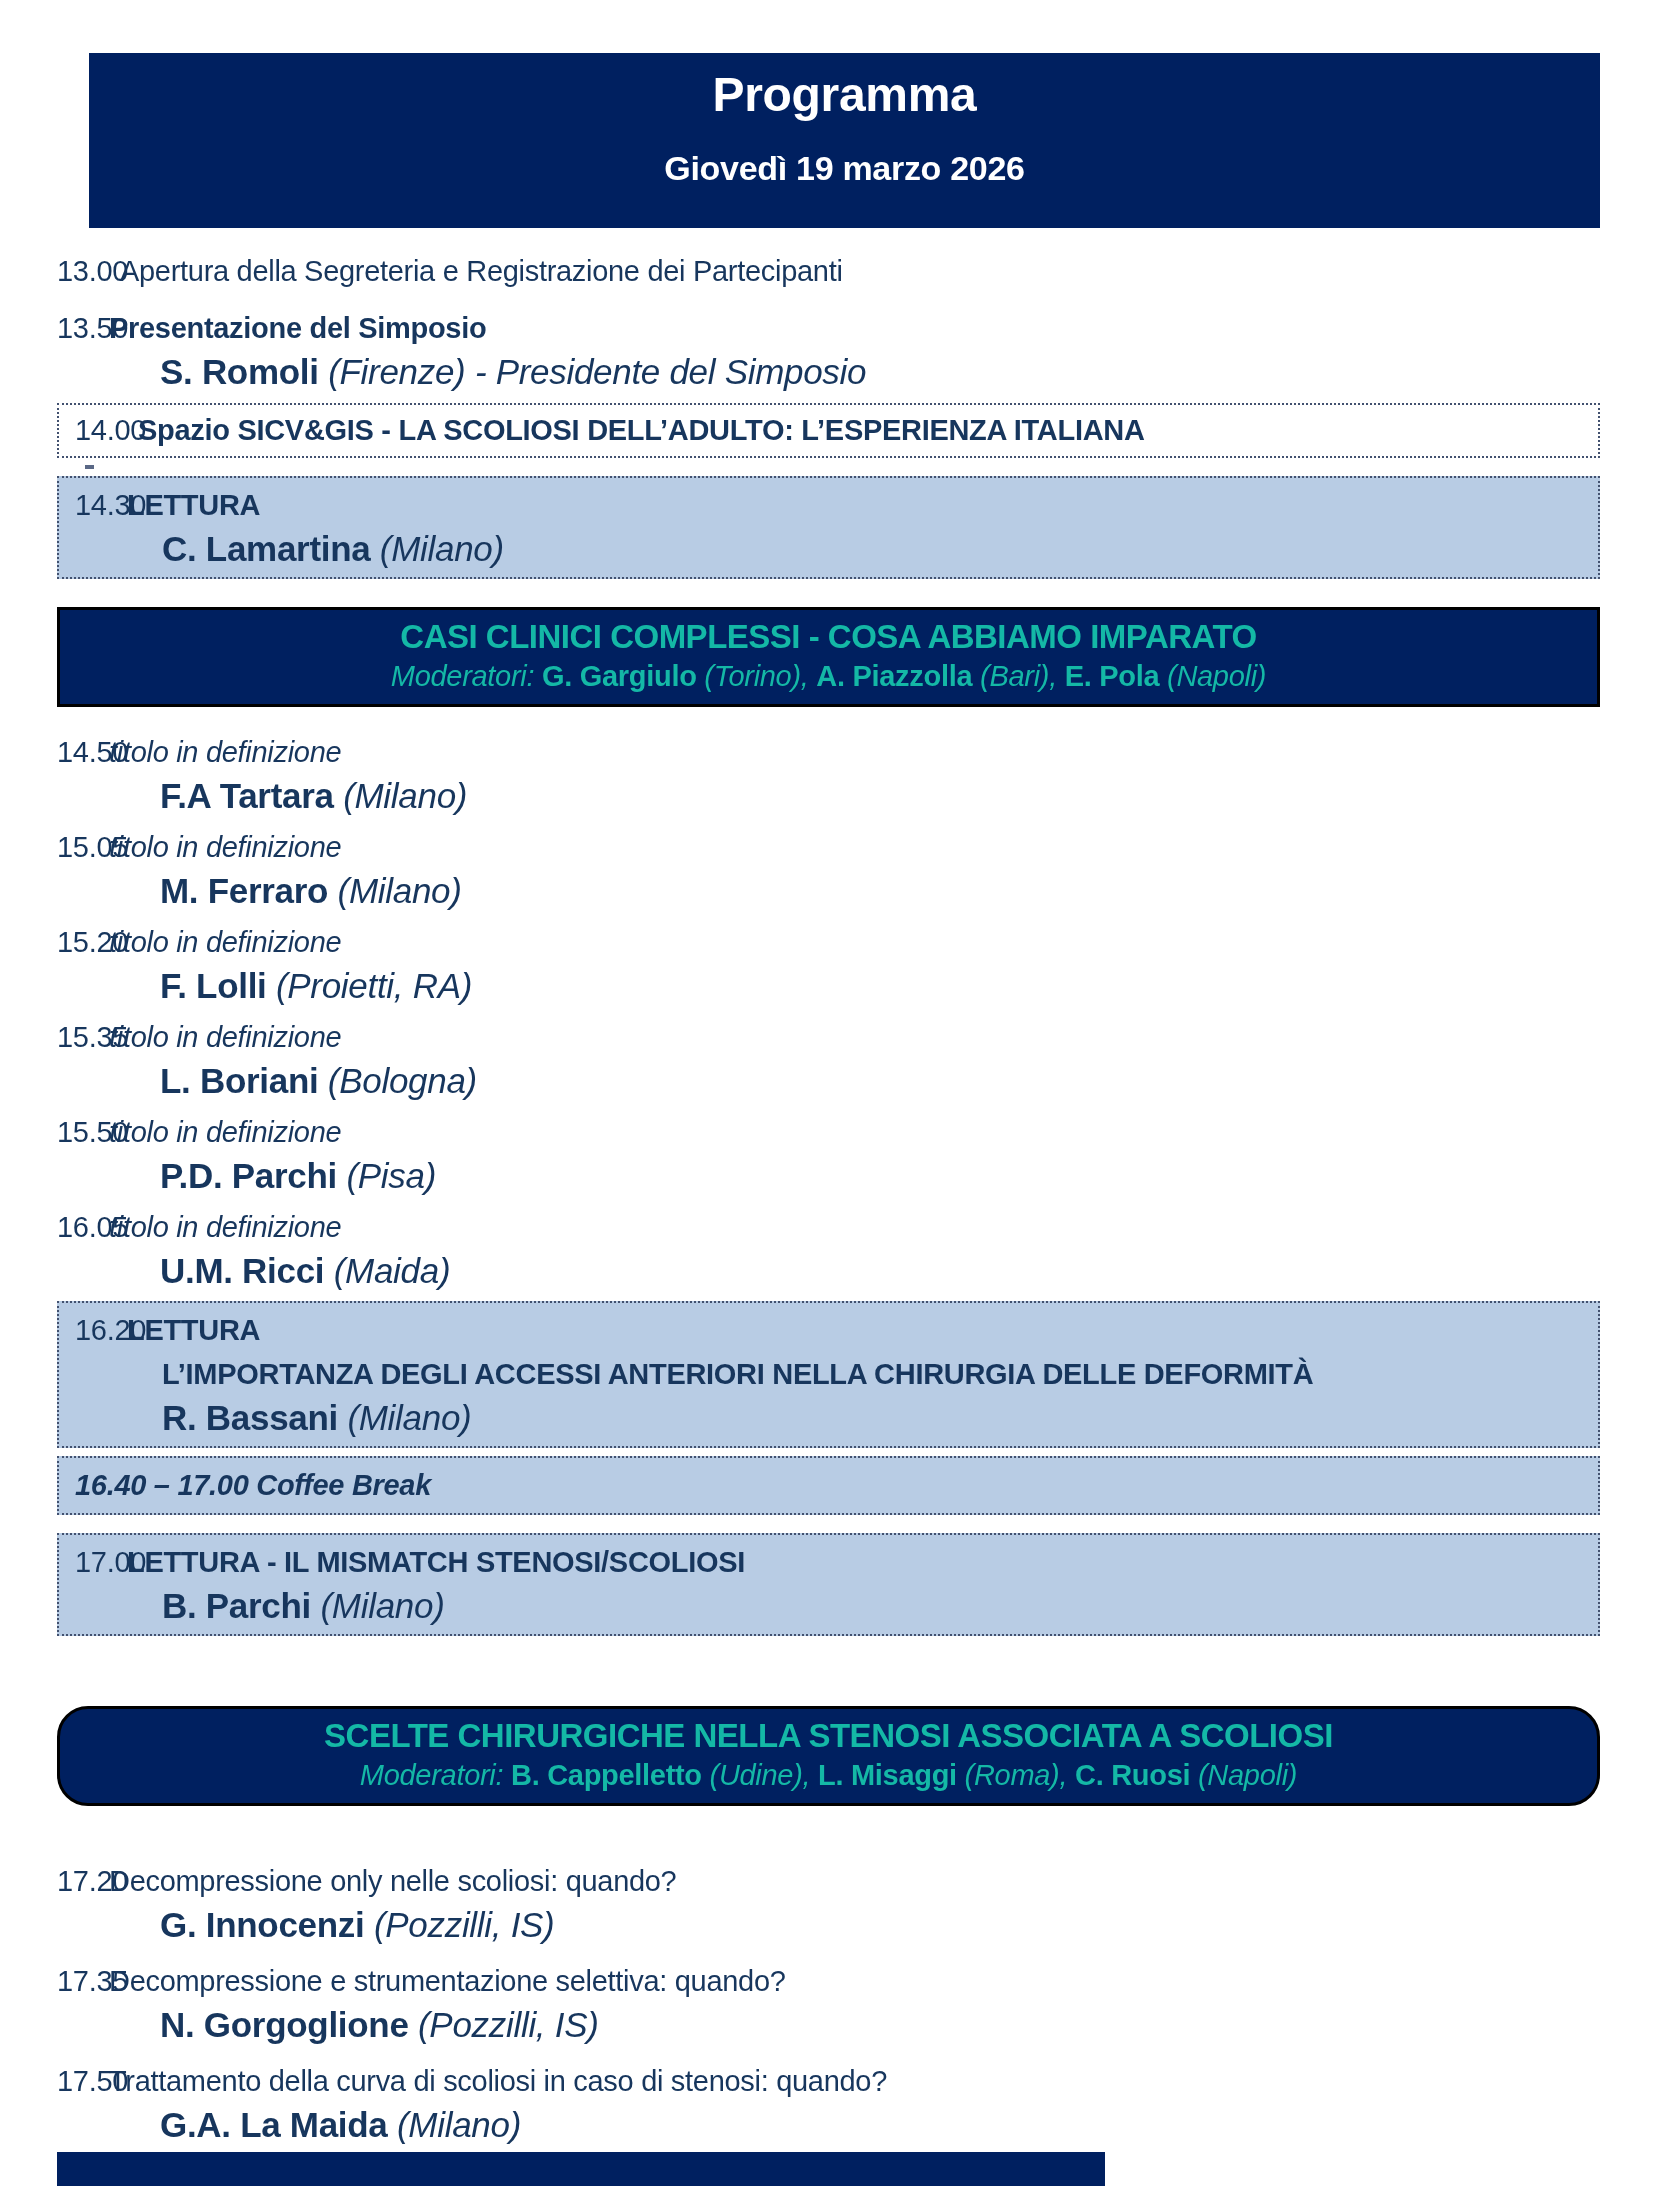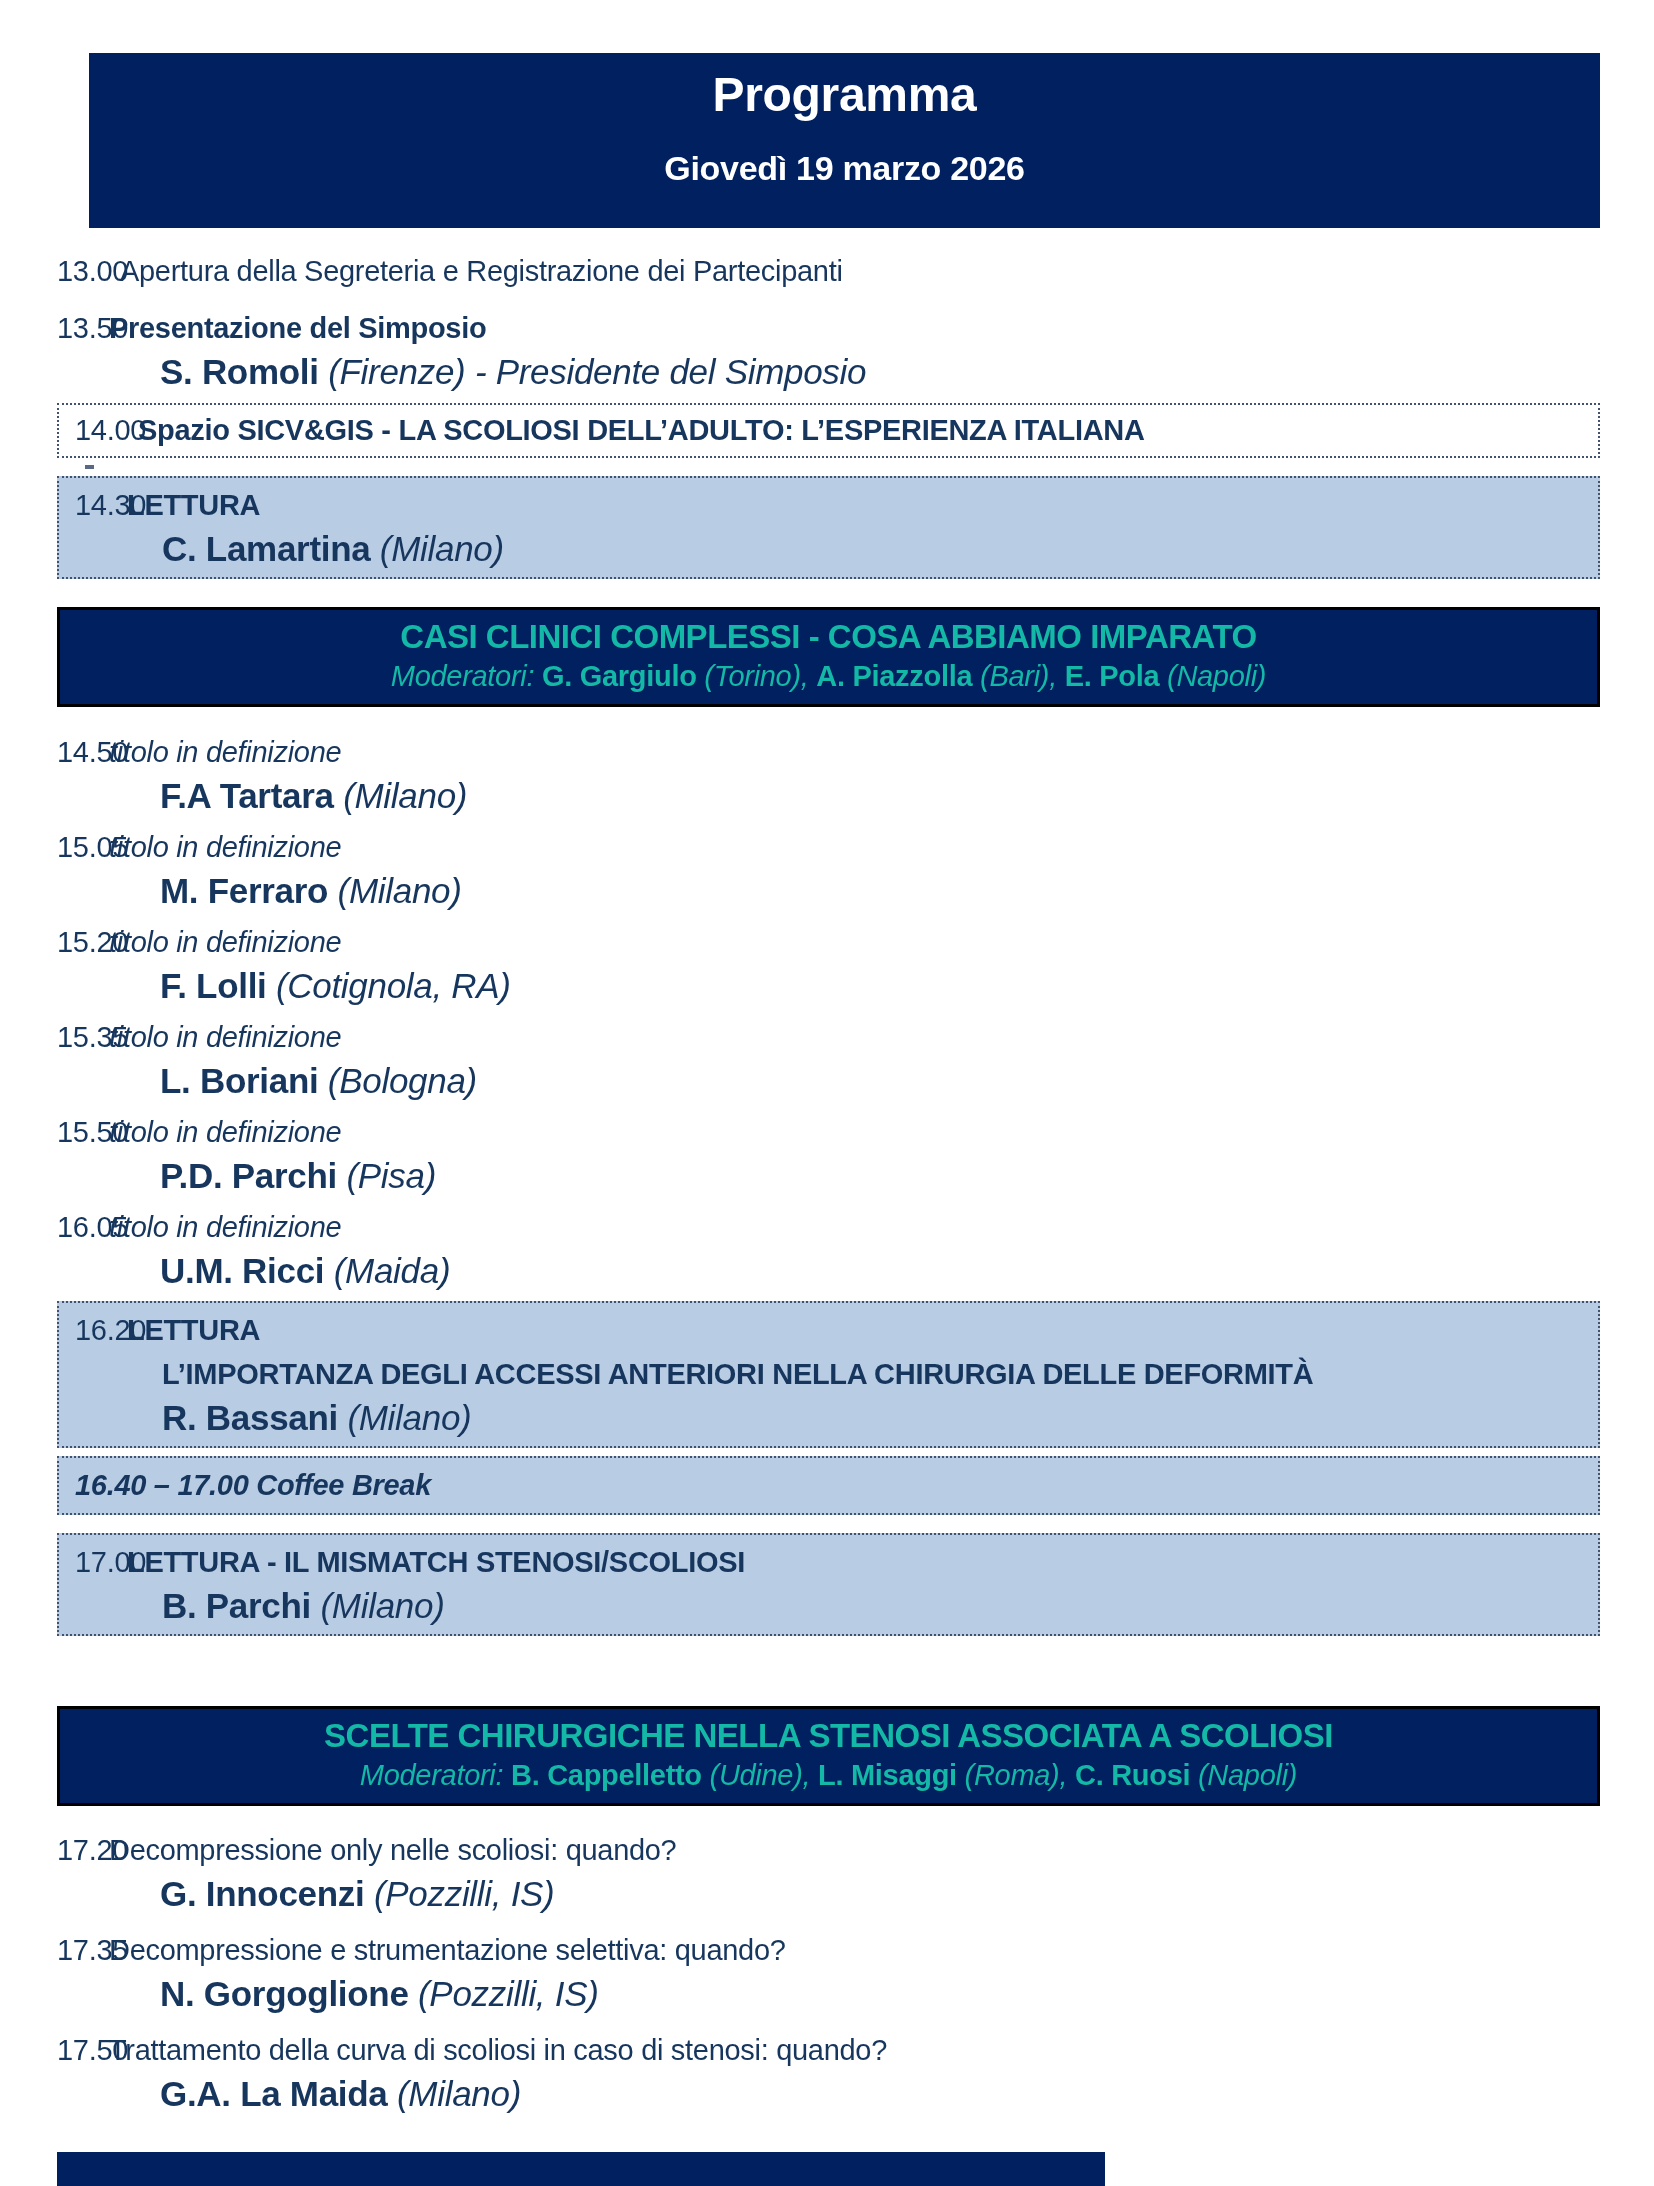--- a/index.html
+++ b/index.html
@@ -52,21 +52,21 @@
   .box-lettura3 { margin-bottom:70px; }
 
   
   .session {
     background:#002060; color:#14b8a6; border:3px solid #000000;
     text-align:center; padding:7px 10px 9px 10px;
   }
   .session-title { font-size:33px; font-weight:bold; line-height:40px; letter-spacing:-0.5px; }
   .session-mods { font-size:29px; line-height:38px; }
   .session-1 { margin-bottom:24px; }
-  .session-2 { margin-bottom:23px; }
+  .session-2 { margin-bottom:54px;border-radius:31px; }
 
   
   .bottom-bar {
     position:absolute; left:57px; bottom:0; width:1048px; height:34px;
     background:#002060;
   }
 </style>
 </head>
 <body>
 
@@ -148,21 +148,21 @@
     </div>
   </div>
 
   <div class="entry talk">
     <div class="row">
       <span class="time">15.20</span>
       <span class="title i">titolo in definizione</span>
     </div>
     <div class="speaker-line">
       <span class="b">F. Lolli</span>
-      <span class="i">(Cotignola, RA)</span>
+      <span class="i">(Proietti, RA)</span>
     </div>
   </div>
 
   <div class="entry talk">
     <div class="row">
       <span class="time">15.35</span>
       <span class="title i">titolo in definizione</span>
     </div>
     <div class="speaker-line">
       <span class="b">L. Boriani</span>

